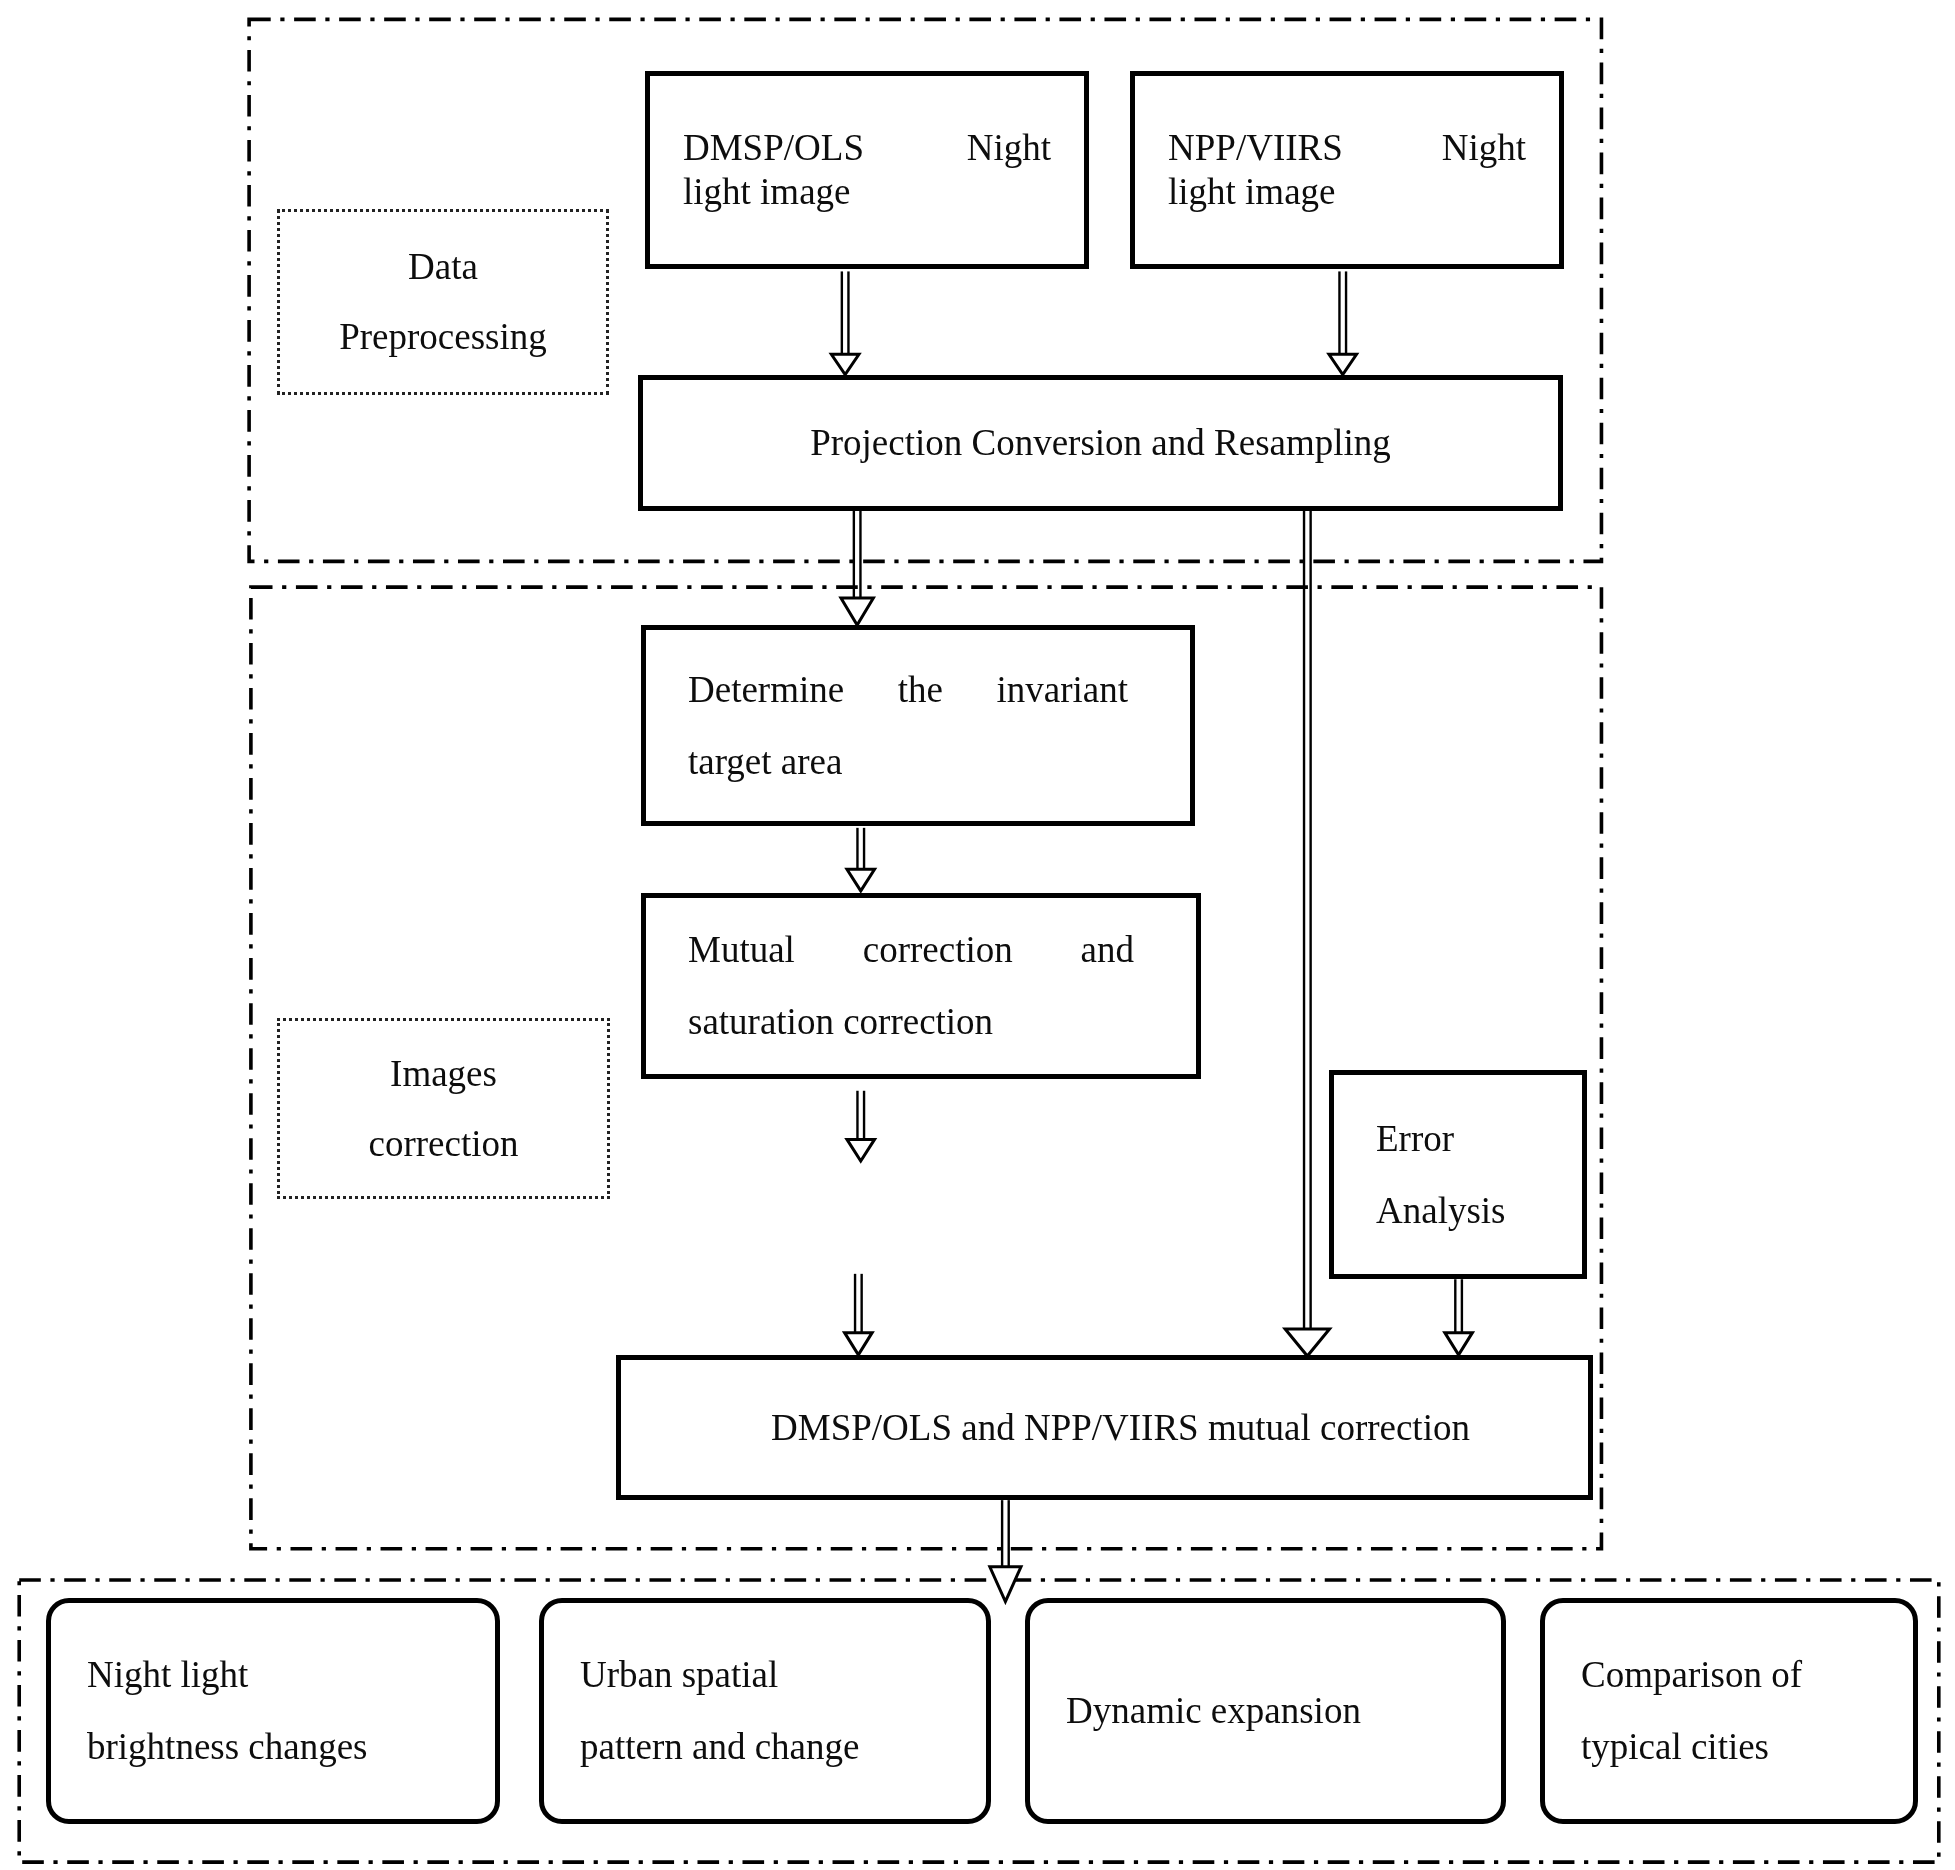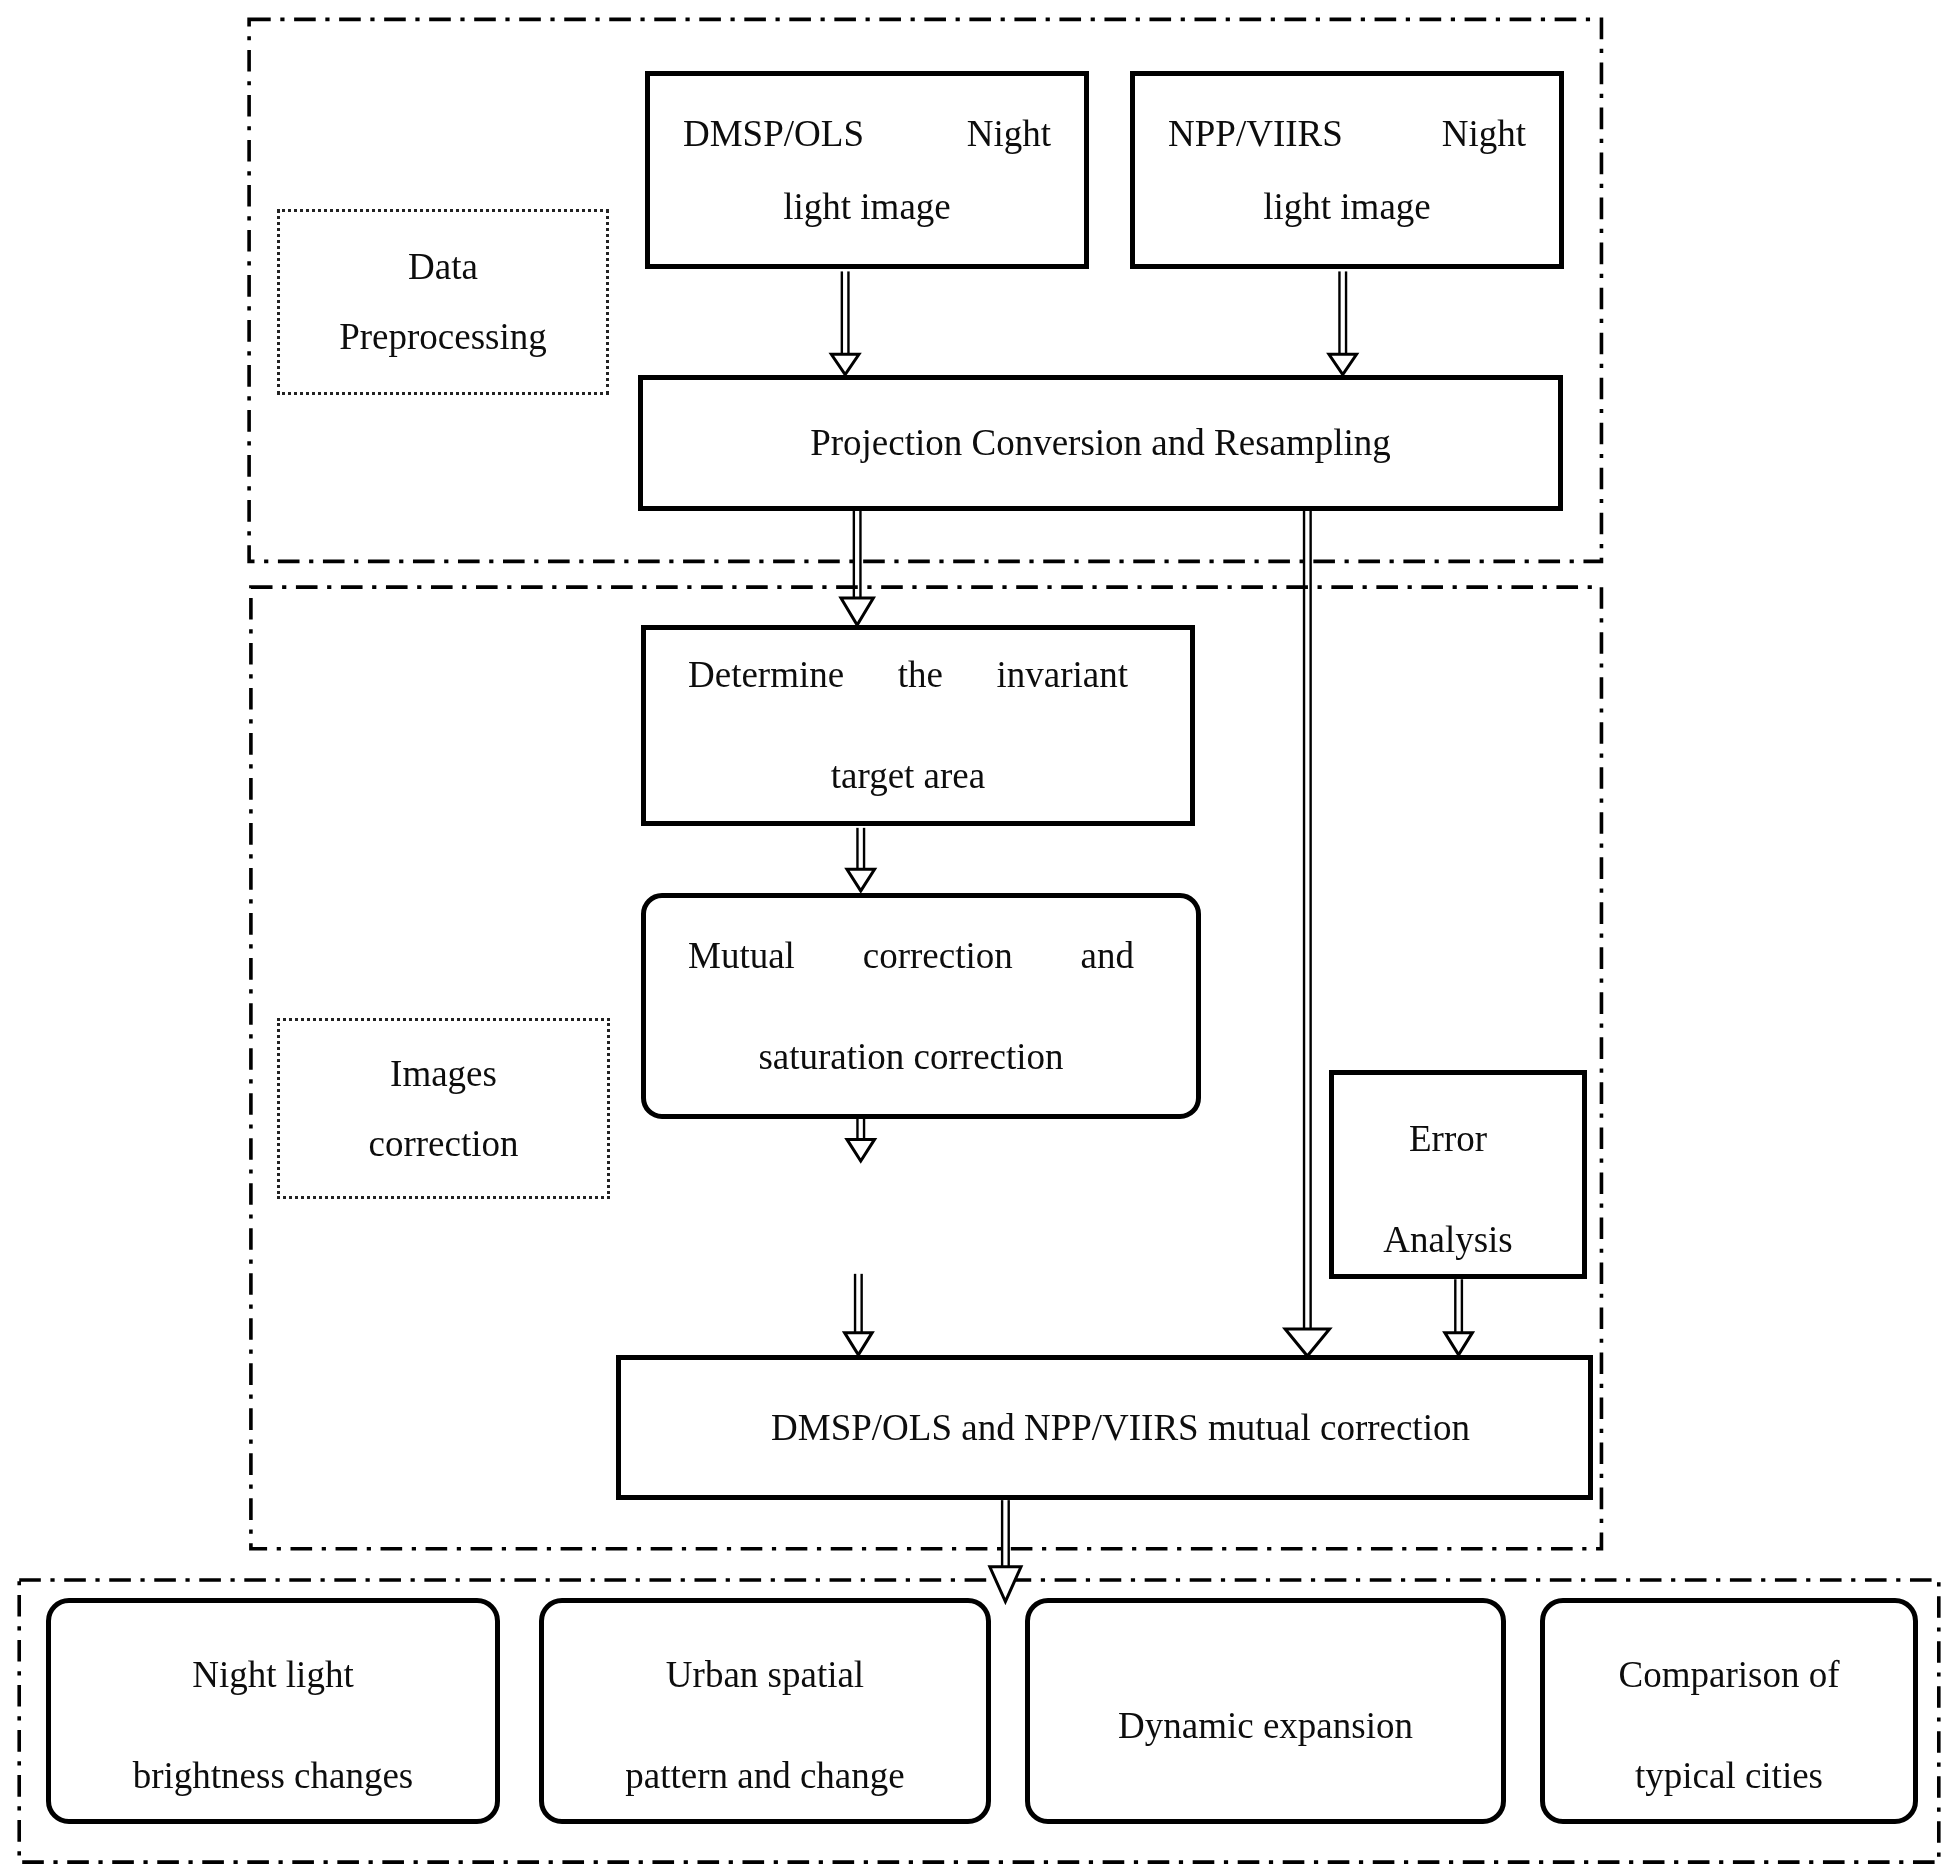--- a/index.html
+++ b/index.html
@@ -42,21 +42,21 @@
     flex-direction: column;
     justify-content: center;
     gap: 32px;
   }
   .line {
     display: block;
     font-size: 37px;
     line-height: 38px;
     white-space: normal;
   }
-  .t-left    { text-align: center; margin-top: 29px; }
+  .t-left    { text-align: left; }
   .t-center  { text-align: center; }
   .t-justify { text-align: justify; text-align-last: justify; }
   .pad-55 { padding-left: 33px; padding-right: 33px; gap: 6px; }
   .pad-70 { padding-left: 42px; padding-right: 62px; }
   .pad-60 { padding-left: 36px; padding-right: 36px; border-radius: 23px; }
 </style>
 </head>
 <body>
 
 <div class="stage">
@@ -144,21 +144,21 @@
 
   <div class="node" style="left:638px; top:375px; width:925px; height:136px;">
     <span class="line t-center">Projection Conversion and Resampling</span>
   </div>
 
   <div class="node pad-70" style="left:641px; top:625px; width:554px; height:201px;">
     <span class="line t-justify">Determine the invariant</span>
     <span class="line t-left">target area</span>
   </div>
 
-  <div class="node pad-70" style="left:641px; top:893px; width:560px; height:226px;border-radius:21px;">
+  <div class="node pad-70" style="left:641px; top:893px; width:560px; height:186px;">
     <span class="line t-justify">Mutual correction and</span>
     <span class="line t-left">saturation correction</span>
   </div>
 
 
   <div class="node pad-70" style="left:1329px; top:1070px; width:258px; height:209px;">
     <span class="line t-left">Error</span>
     <span class="line t-left">Analysis</span>
   </div>
 

